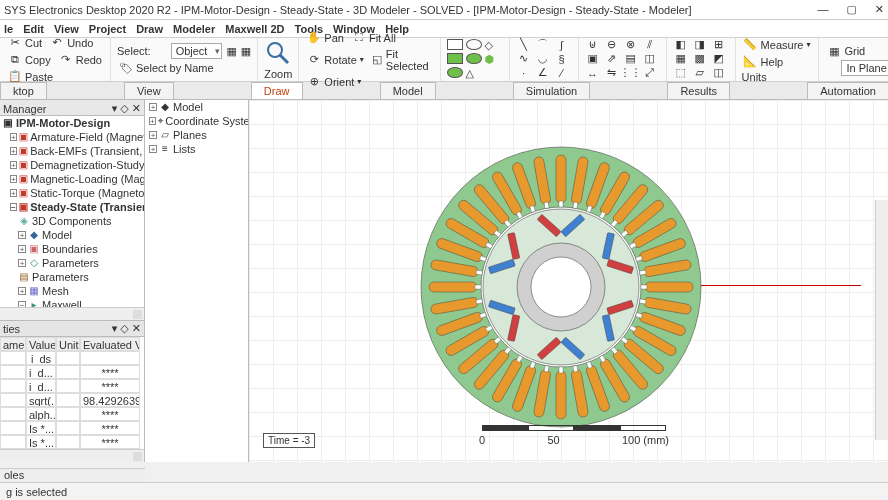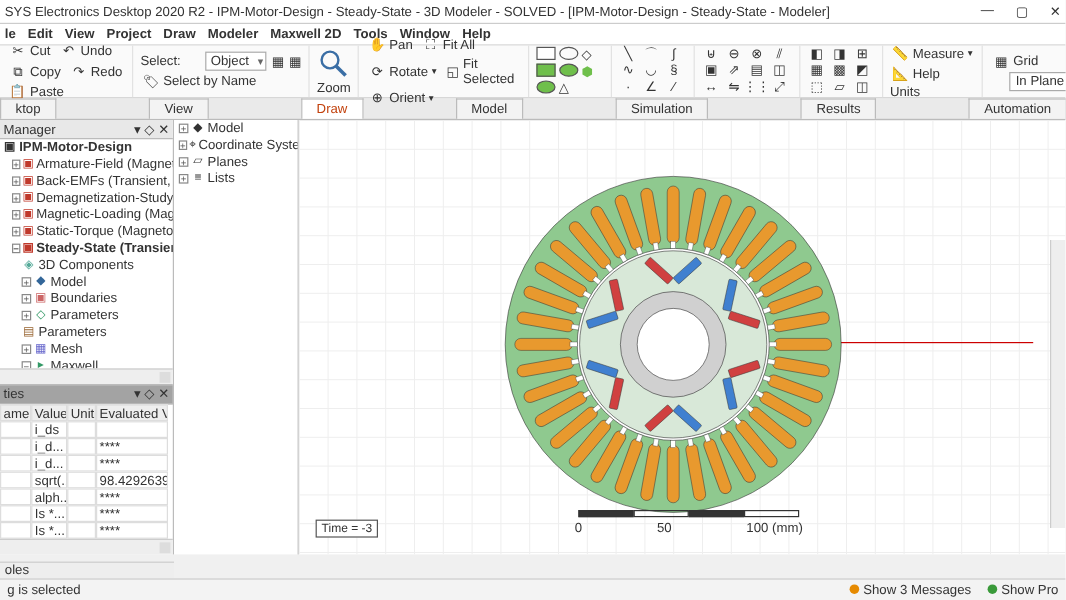--- a/index.html
+++ b/index.html
@@ -56,23 +56,23 @@
 .tree-item.indent1 { padding-left: 10px; }
 .tree-item.indent2 { padding-left: 18px; }
 .plus { width: 8px; height: 8px; border: 1px solid #888; font-size: 8px; line-height: 7px; text-align: center; color: #555; }
 .ticon { width: 12px; height: 12px; display: inline-flex; align-items: center; justify-content: center; font-size: 10px; }
 .bold { font-weight: bold; }
 .scroll-h { height: 13px; background: #eee; border-top: 1px solid #ccc; position: relative; }
 .scroll-h::after { content: ""; position: absolute; right: 2px; top: 2px; width: 9px; height: 9px; background: #ddd; }
 
 
 .props { border-top: 1px solid #bbb; }
-.props-hdr { height: 16px; background: #a3a3a3; display: flex; align-items: center; padding: 0 3px; font-size: 10px; border-bottom:1px solid #bbb;}
+.props-hdr { height: 16px; background: #e5e5e5; display: flex; align-items: center; padding: 0 3px; font-size: 10px; border-bottom:1px solid #bbb;}
 .props-grid { display: grid; grid-template-columns: 26px 30px 24px 60px; font-size: 10px; }
-.props-grid div { border: 0.5px solid #ddd; padding: 1px 2px; height: 14px; white-space: nowrap; overflow: hidden; background:#fff;}
+.props-grid div { border: 0.5px solid #ddd; padding: 1px 2px; height: 14px; white-space: nowrap; overflow: hidden; background:#fff;text-align:center;}
 .props-grid .hdr { background: #eee; font-weight: normal; }
 
 
 .model-tree { width: 104px; background: #fff; border-right: 1px solid #bbb; overflow:hidden;}
 .model-tree .tree-item { padding-left: 4px; }
 
 
 .canvas { flex: 1; position: relative; background: #fff; overflow:hidden;}
 .grid-bg { position: absolute; inset: 0; background-image:
   linear-gradient(#eee 1px, transparent 1px),
@@ -674,17 +674,13 @@
       </div>
     </div>
     <div class="vscroll"></div>
   </div>
 </div>
 
 <div class="bottom-tabs"><span>oles</span></div>
 
 <div class="status">
   <span>g is selected</span>
-  <div class="r">
-    <span><span class="dot o"></span> <span>Show 3 Messages</span></span>
-    <span><span class="dot g"></span> <span>Show Pro</span></span>
-  </div>
 </div>
 
 </body></html>

